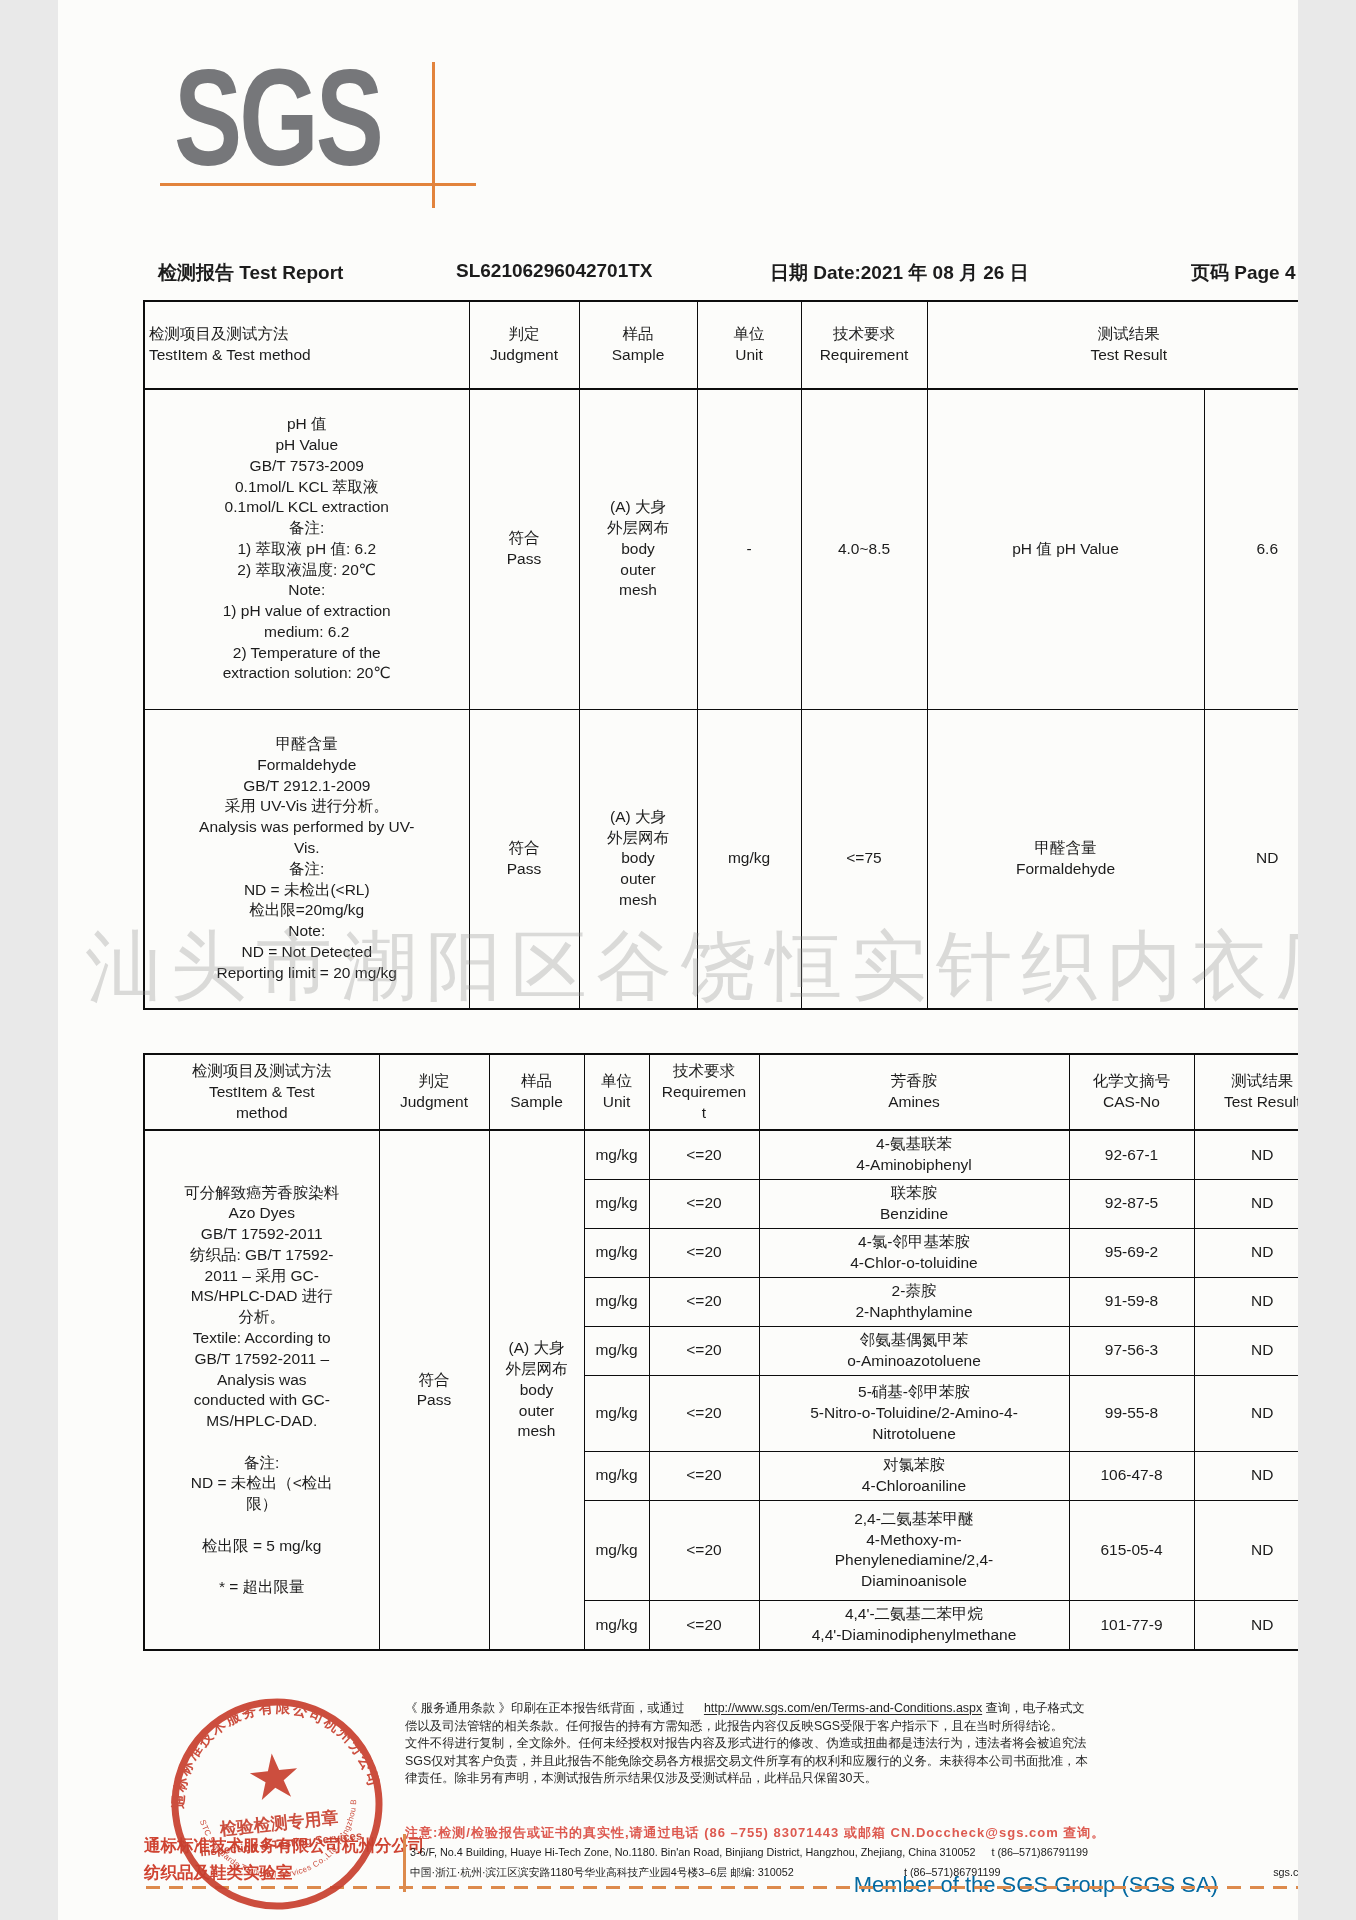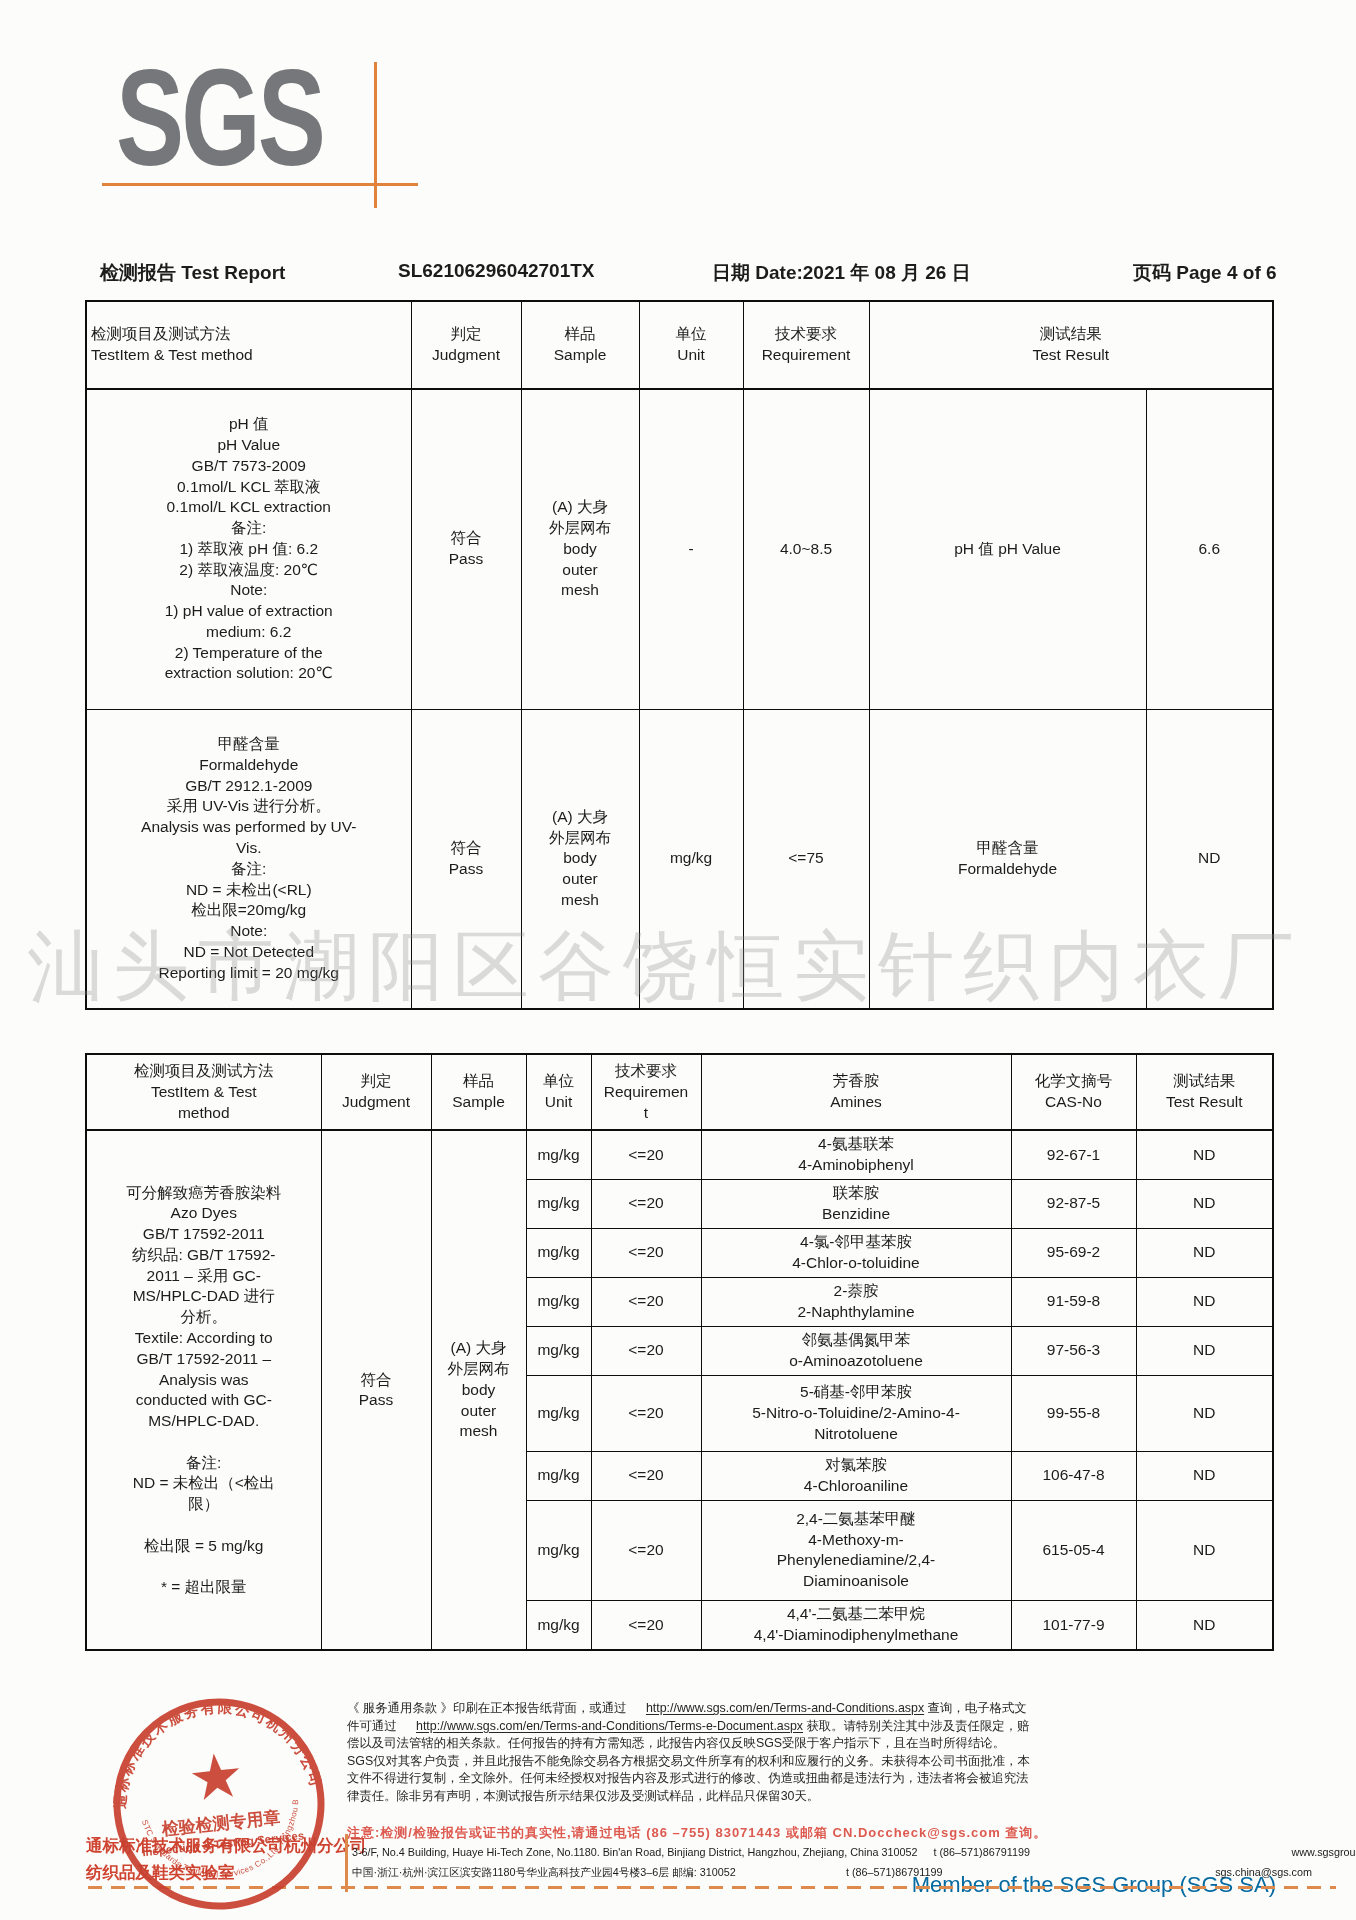--- a/index.html
+++ b/index.html
@@ -1,17 +1,17 @@
 <!DOCTYPE html>
 <html><head>
 <meta charset="utf-8">
 <style>
   html,body{margin:0;padding:0;background:#e9e9e9;}
   .page{
-    position:relative;width:1356px;height:1920px;margin:0 auto;
+    position:relative;width:1240px;height:1920px;margin:0 auto;
     background:#fcfcfa;overflow:hidden;
     font-family:"Liberation Sans","DejaVu Sans",sans-serif;
     color:#1c1c1c;
   }
   .pre{white-space:pre-line;}
   
   .logo-text{
     position:absolute;left:116px;top:48px;
     font-size:138px;line-height:1;font-weight:800;color:#76777a;
     transform:scaleX(0.74);transform-origin:left top;letter-spacing:-4px;
@@ -312,24 +312,23 @@
     <text font-size="8.2" fill="#c8402f" letter-spacing="0.4" font-family="Liberation Sans, DejaVu Sans, sans-serif">
       <textPath href="#arcBot" startOffset="50%" text-anchor="middle">SGS-CSTC Standards Technical Services Co.,Ltd. Hangzhou Branch</textPath>
     </text>
     <text x="116" y="110" text-anchor="middle" font-size="62" fill="#c8402f">★</text>
     <text x="116" y="141" text-anchor="middle" font-size="17" font-weight="bold" fill="#c8402f" font-family="Liberation Sans, DejaVu Sans, sans-serif">检验检测专用章</text>
     <text x="116" y="160" text-anchor="middle" font-size="11.5" font-weight="bold" fill="#c8402f" font-family="Liberation Sans, DejaVu Sans, sans-serif">Inspection &amp; Testing Services</text>
   </svg>
 
   <div class="terms">
     <div class="terms-line">《 服务通用条款 》印刷在正本报告纸背面，或通过 <u>http://www.sgs.com/en/Terms-and-Conditions.aspx</u> 查询，电子格式文</div>
-    <div class="terms-line">件可通过 <u>http://www.sgs.com/en/Terms-and-Conditions/Terms-e-Document.aspx</u> 获取。请特别关注其中涉及责任限定，赔</div>
     <div class="terms-line">偿以及司法管辖的相关条款。任何报告的持有方需知悉，此报告内容仅反映SGS受限于客户指示下，且在当时所得结论。</div>
+    <div class="terms-line">文件不得进行复制，全文除外。任何未经授权对报告内容及形式进行的修改、伪造或扭曲都是违法行为，违法者将会被追究法</div>
     <div class="terms-line">SGS仅对其客户负责，并且此报告不能免除交易各方根据交易文件所享有的权利和应履行的义务。未获得本公司书面批准，本</div>
-    <div class="terms-line">文件不得进行复制，全文除外。任何未经授权对报告内容及形式进行的修改、伪造或扭曲都是违法行为，违法者将会被追究法</div>
     <div class="terms-line">律责任。除非另有声明，本测试报告所示结果仅涉及受测试样品，此样品只保留30天。</div>
   </div>
 
   <div class="notice" style="color:#dd5a50;">注意:检测/检验报告或证书的真实性,请通过电话 (86 –755) 83071443 或邮箱 CN.Doccheck@sgs.com 查询。</div>
 
   <div class="addr-vline" style="background:#dd8a4c;"></div>
 
   <div class="addr">
     <div class="addr-row">
       <span>3-6/F, No.4 Building, Huaye Hi-Tech Zone, No.1180. Bin'an Road, Binjiang District, Hangzhou, Zhejiang, China  310052</span>

